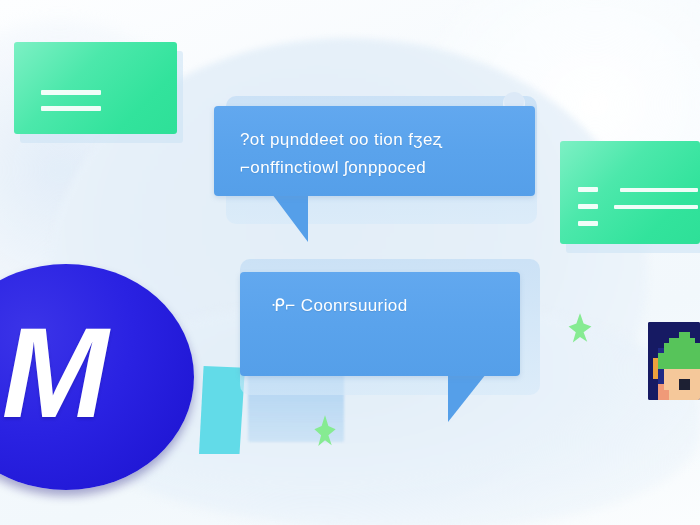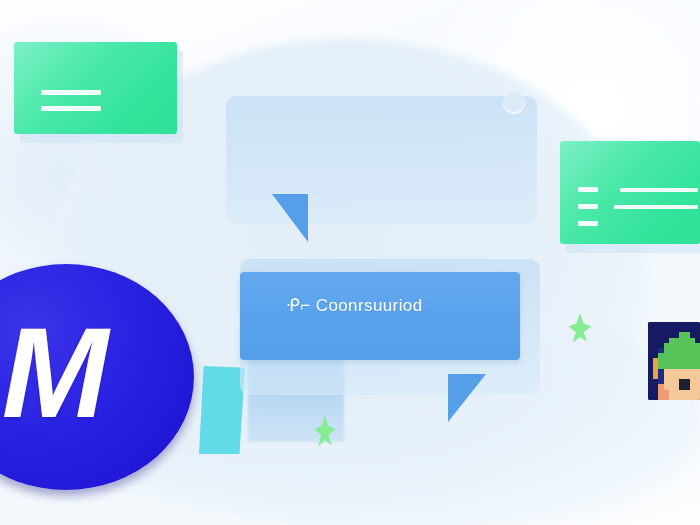--- a/index.html
+++ b/index.html
@@ -168,21 +168,21 @@
 
   #bubble-1 { left: 214px; top: 106px; width: 321px; height: 90px; }
   #tail-1 {
     left: 264px;
     top: 194px;
     border-left: 8px solid transparent;
     border-right: 36px solid #559fe9;
     border-bottom: 48px solid transparent;
   }
 
-  #bubble-2 { left: 240px; top: 272px; width: 280px; height: 88px; padding: 20px 46px; }
+  #bubble-2 { left: 240px; top: 272px; width: 280px; height: 104px; padding: 20px 31px; }
   #tail-2 {
     left: 448px;
     top: 374px;
     border-left: 6px solid transparent;
     border-right: 38px solid #559fe9;
     border-bottom: 48px solid transparent;
     transform: scaleX(-1);
   }
 
   
@@ -239,20 +239,24 @@
   </div>
 
   <div id="blue-sheet"></div>
   <div id="cyan-trapezoid"></div>
 
   <div class="bubble-backdrop" id="backdrop-1"></div>
   <div id="backdrop-notch"></div>
   <div class="bubble-backdrop" id="backdrop-2"></div>
 
   <div class="bubble-tail" id="tail-1"></div>
+  <div class="bubble" id="bubble-1">
+    <div class="bubble-line">?ot pɥnddeet oo tion fʒeʐ</div>
+    <div class="bubble-line">⌐onffinctiowl ʃonppoced</div>
+  </div>
 
   <div class="bubble-tail" id="tail-2"></div>
   <div class="bubble" id="bubble-2">
     <div class="bubble-line">ᑶ⌐  Coonrsuuriod</div>
   </div>
 
   <div id="m-circle">
     <span id="m-letter">M</span>
   </div>
 

